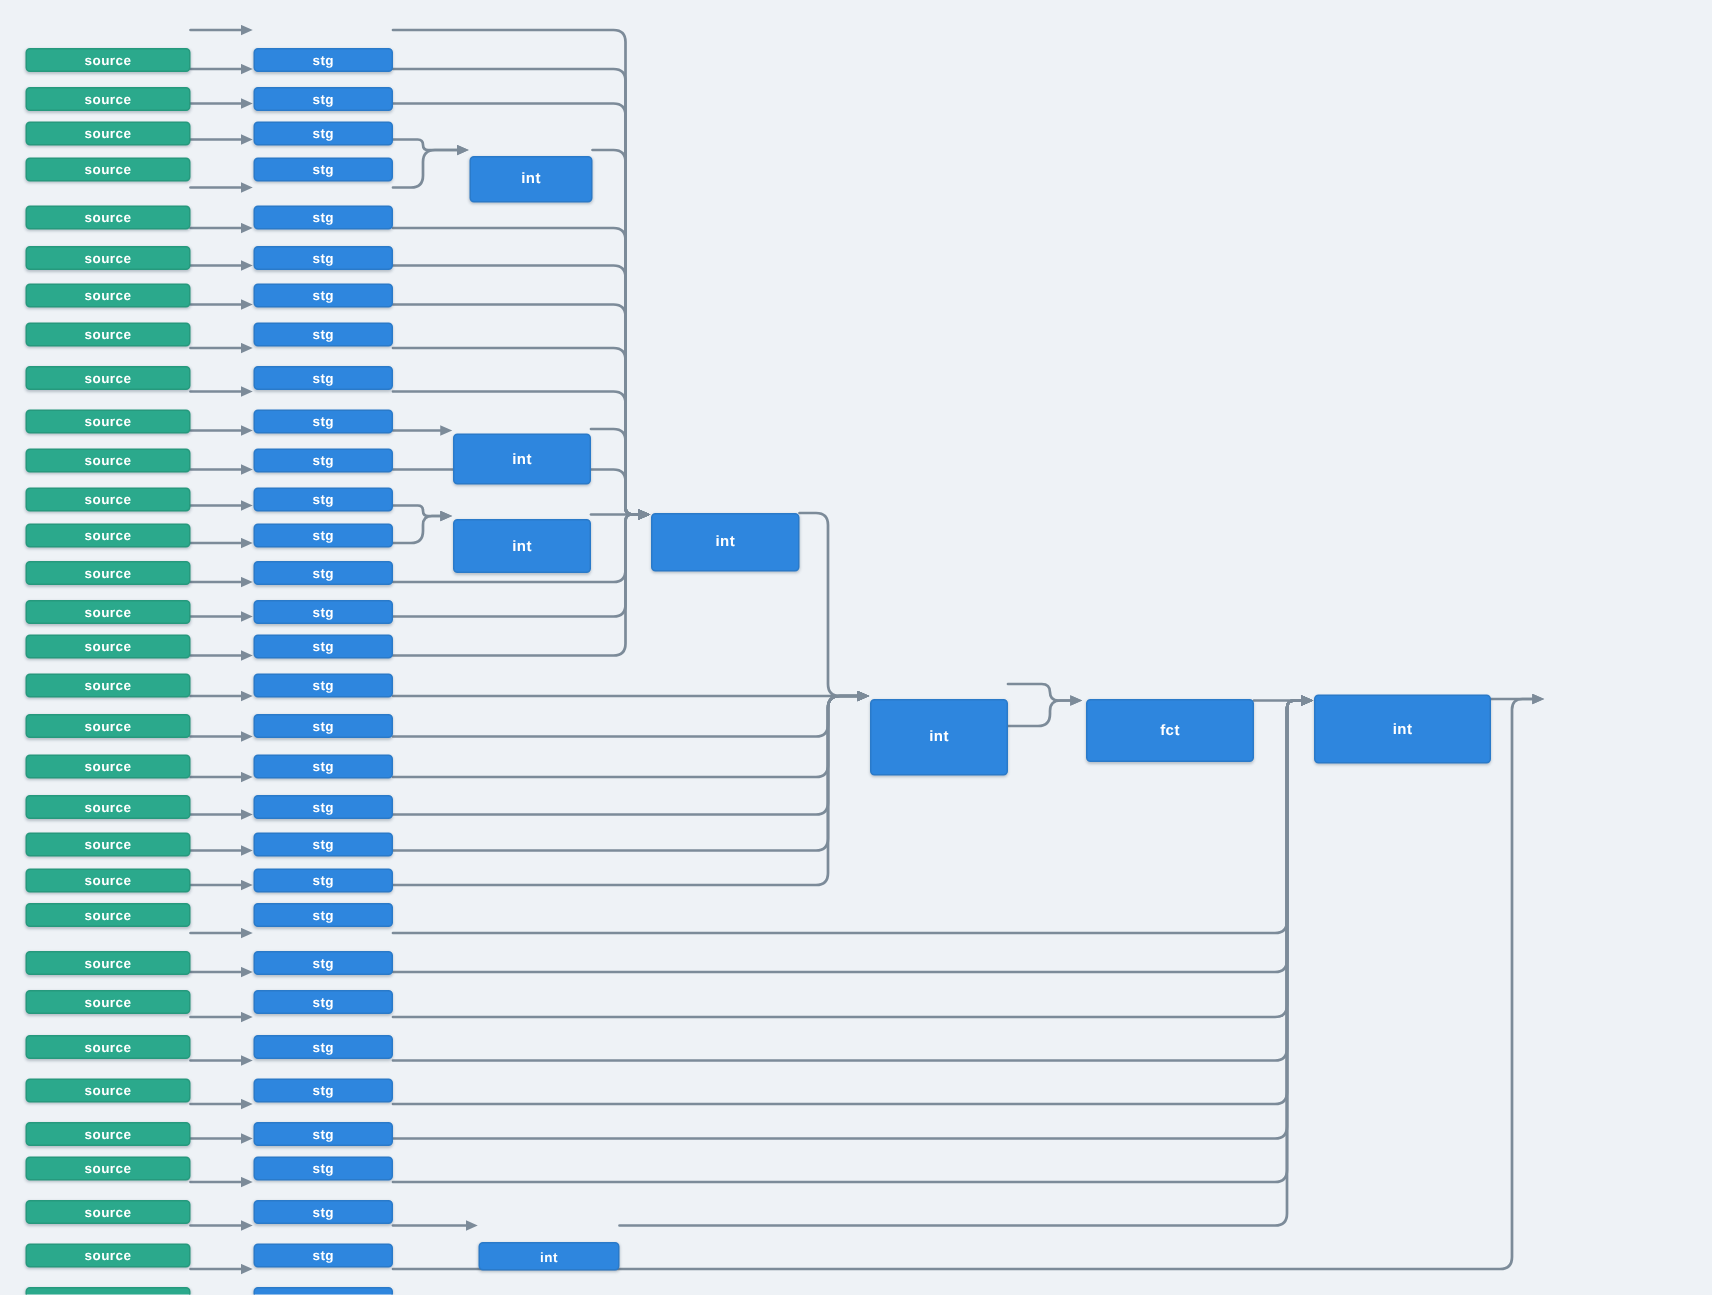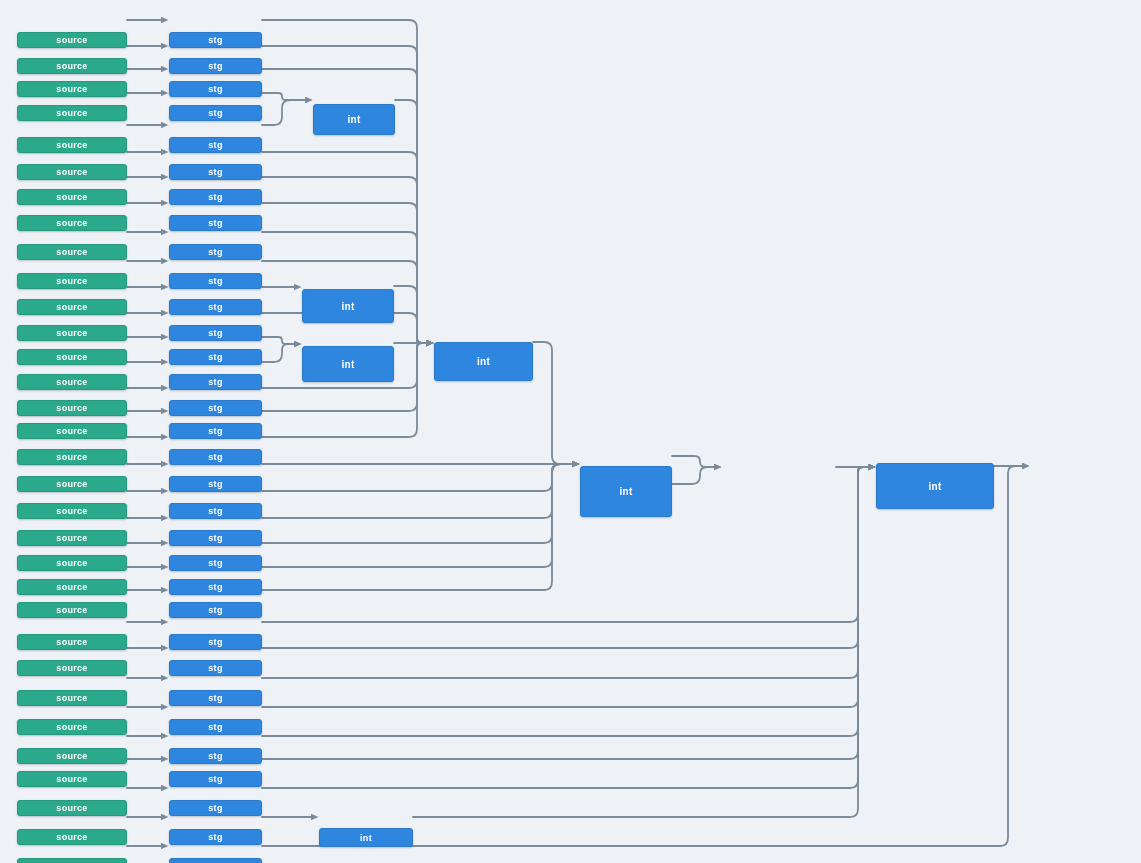--- a/index.html
+++ b/index.html
@@ -165,16 +165,17 @@
       <div class="node small" style="left: 169px; top: 780px; width: 93px; height: 16px; background: rgb(46, 134, 222); border: 1px solid rgb(42, 122, 201); color: rgb(255, 255, 255);">stg</div>
       <div class="node small" style="left: 17px; top: 809px; width: 110px; height: 16px; background: rgb(43, 169, 140); border: 1px solid rgb(38, 153, 125); color: rgb(255, 255, 255);">source</div>
       <div class="node small" style="left: 169px; top: 809px; width: 93px; height: 16px; background: rgb(46, 134, 222); border: 1px solid rgb(42, 122, 201); color: rgb(255, 255, 255);">stg</div>
       <div class="node small" style="left: 17px; top: 838px; width: 110px; height: 16px; background: rgb(43, 169, 140); border: 1px solid rgb(38, 153, 125); color: rgb(255, 255, 255);">source</div>
       <div class="node small" style="left: 169px; top: 838px; width: 93px; height: 16px; background: rgb(46, 134, 222); border: 1px solid rgb(42, 122, 201); color: rgb(255, 255, 255);">stg</div>
       <div class="node big" style="left: 313px; top: 84px; width: 82px; height: 31px; background: rgb(46, 134, 222); border: 1px solid rgb(42, 122, 201); color: rgb(255, 255, 255);">int</div>
       <div class="node big" style="left: 302px; top: 269px; width: 92px; height: 34px; background: rgb(46, 134, 222); border: 1px solid rgb(42, 122, 201); color: rgb(255, 255, 255);">int</div>
       <div class="node big" style="left: 302px; top: 326px; width: 92px; height: 36px; background: rgb(46, 134, 222); border: 1px solid rgb(42, 122, 201); color: rgb(255, 255, 255);">int</div>
       <div class="node big" style="left: 434px; top: 322px; width: 99px; height: 39px; background: rgb(46, 134, 222); border: 1px solid rgb(42, 122, 201); color: rgb(255, 255, 255);">int</div>
       <div class="node big" style="left: 580px; top: 446px; width: 92px; height: 51px; background: rgb(46, 134, 222); border: 1px solid rgb(42, 122, 201); color: rgb(255, 255, 255);">int</div>
+      <div class="node big" style="left: 724px; top: 446px; width: 112px; height: 42px; background: rgb(46, 134, 222); border: 1px solid rgb(42, 122, 201); color: rgb(255, 255, 255);">fct</div>
       <div class="node big" style="left: 876px; top: 443px; width: 118px; height: 46px; background: rgb(46, 134, 222); border: 1px solid rgb(42, 122, 201); color: rgb(255, 255, 255);">int</div>
       <div class="node small" style="left: 319px; top: 808px; width: 94px; height: 19px; background: rgb(46, 134, 222); border: 1px solid rgb(42, 122, 201); color: rgb(255, 255, 255);">int</div>
     </div>
 </div>
 
 </body></html>

